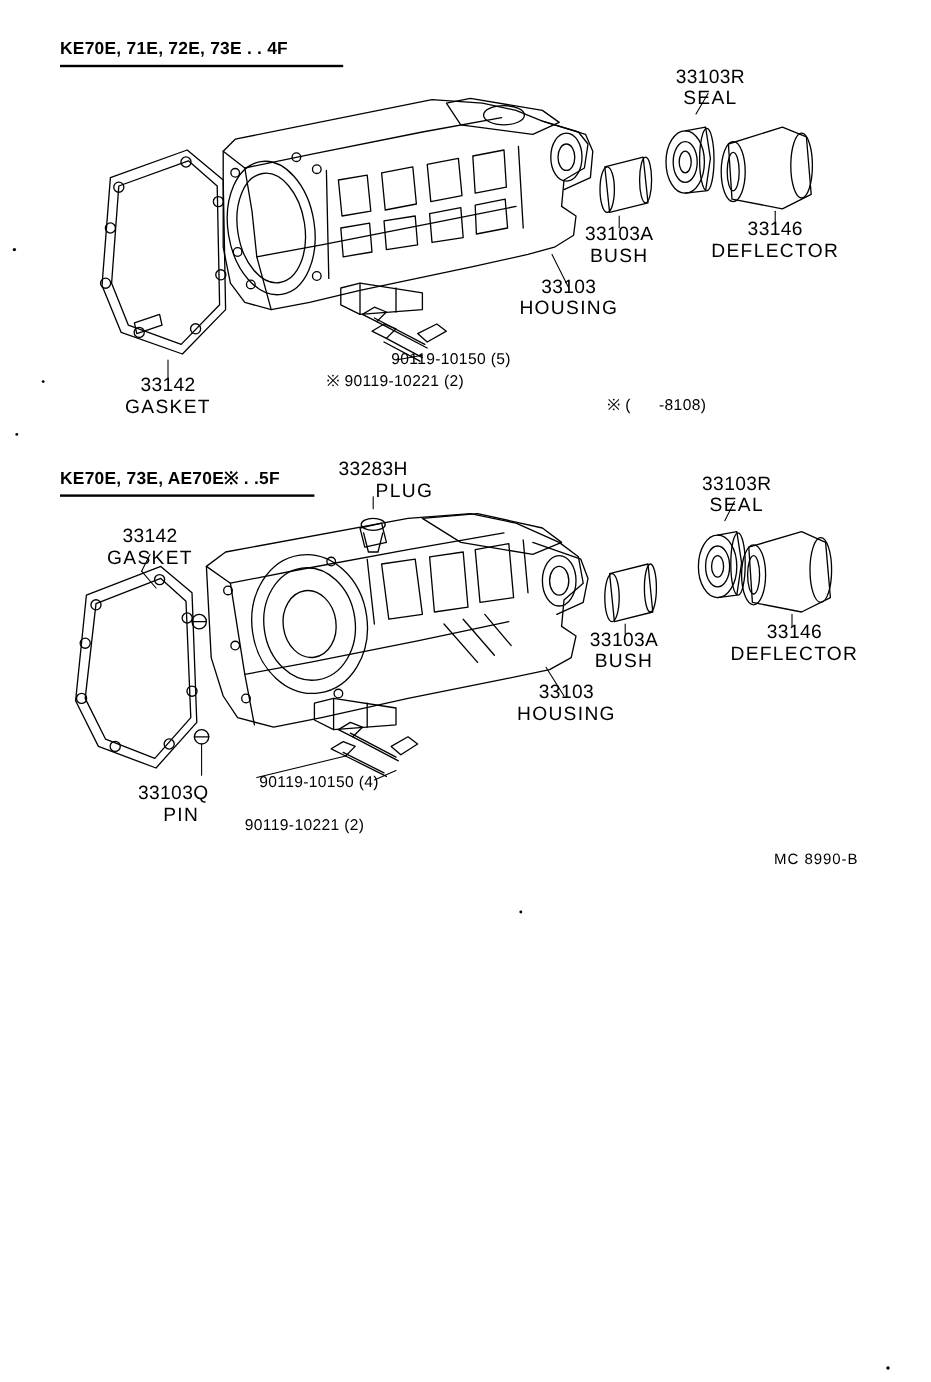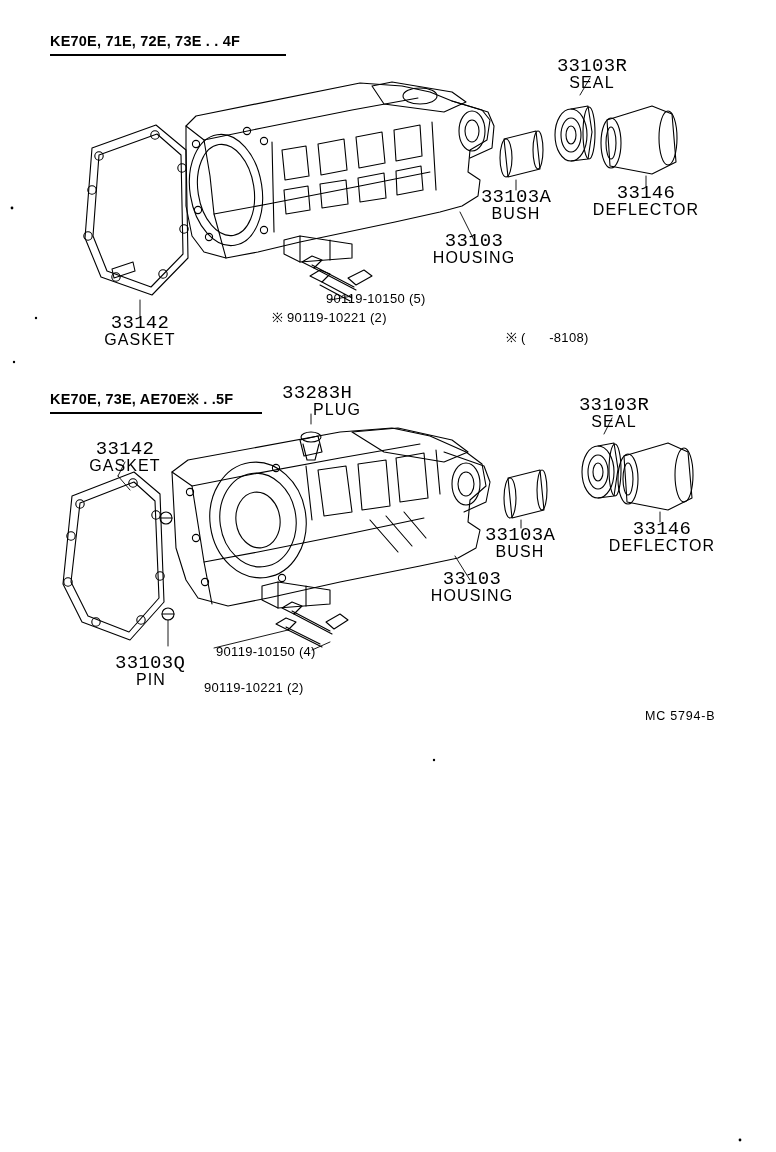--- a/index.html
+++ b/index.html
@@ -36,23 +36,22 @@
     font-size: 14.5px;
     letter-spacing: 0.2px;
     font-weight: 600;
   }
   .title-underline {
     position: absolute;
     height: 1.5px;
     background: #000;
   }
   .pn {
-    font-size: 19px;
+    font-size: 16px;
     letter-spacing: 0.3px;
-    font-family: Liberation Mono, monospace;
   }
   .sub {
     font-size: 16px;
     letter-spacing: 1.1px;
   }
   .note {
     font-size: 13px;
     letter-spacing: 0.3px;
   }
   .code {
@@ -312,15 +311,15 @@
 
   <div class="lbl pn ctr" style="left:606px; top:520px; width:112px;">33146</div>
   <div class="lbl sub ctr" style="left:598px; top:538px; width:128px;">DEFLECTOR</div>
 
   <div class="lbl pn" style="left:115px; top:654px;">33103Q</div>
   <div class="lbl sub" style="left:136px; top:672px;">PIN</div>
 
   <div class="lbl note" style="left:216px; top:645px;text-align:center;">90119-10150 (4)</div>
   <div class="lbl note" style="left:204px; top:681px;">90119-10221 (2)</div>
 
-  <div class="lbl code" style="left:645px; top:710px;">MC 5794-B</div>
+  <div class="lbl code" style="left:645px; top:710px;">MC 8990-B</div>
 
 </div>
 
 </body></html>

